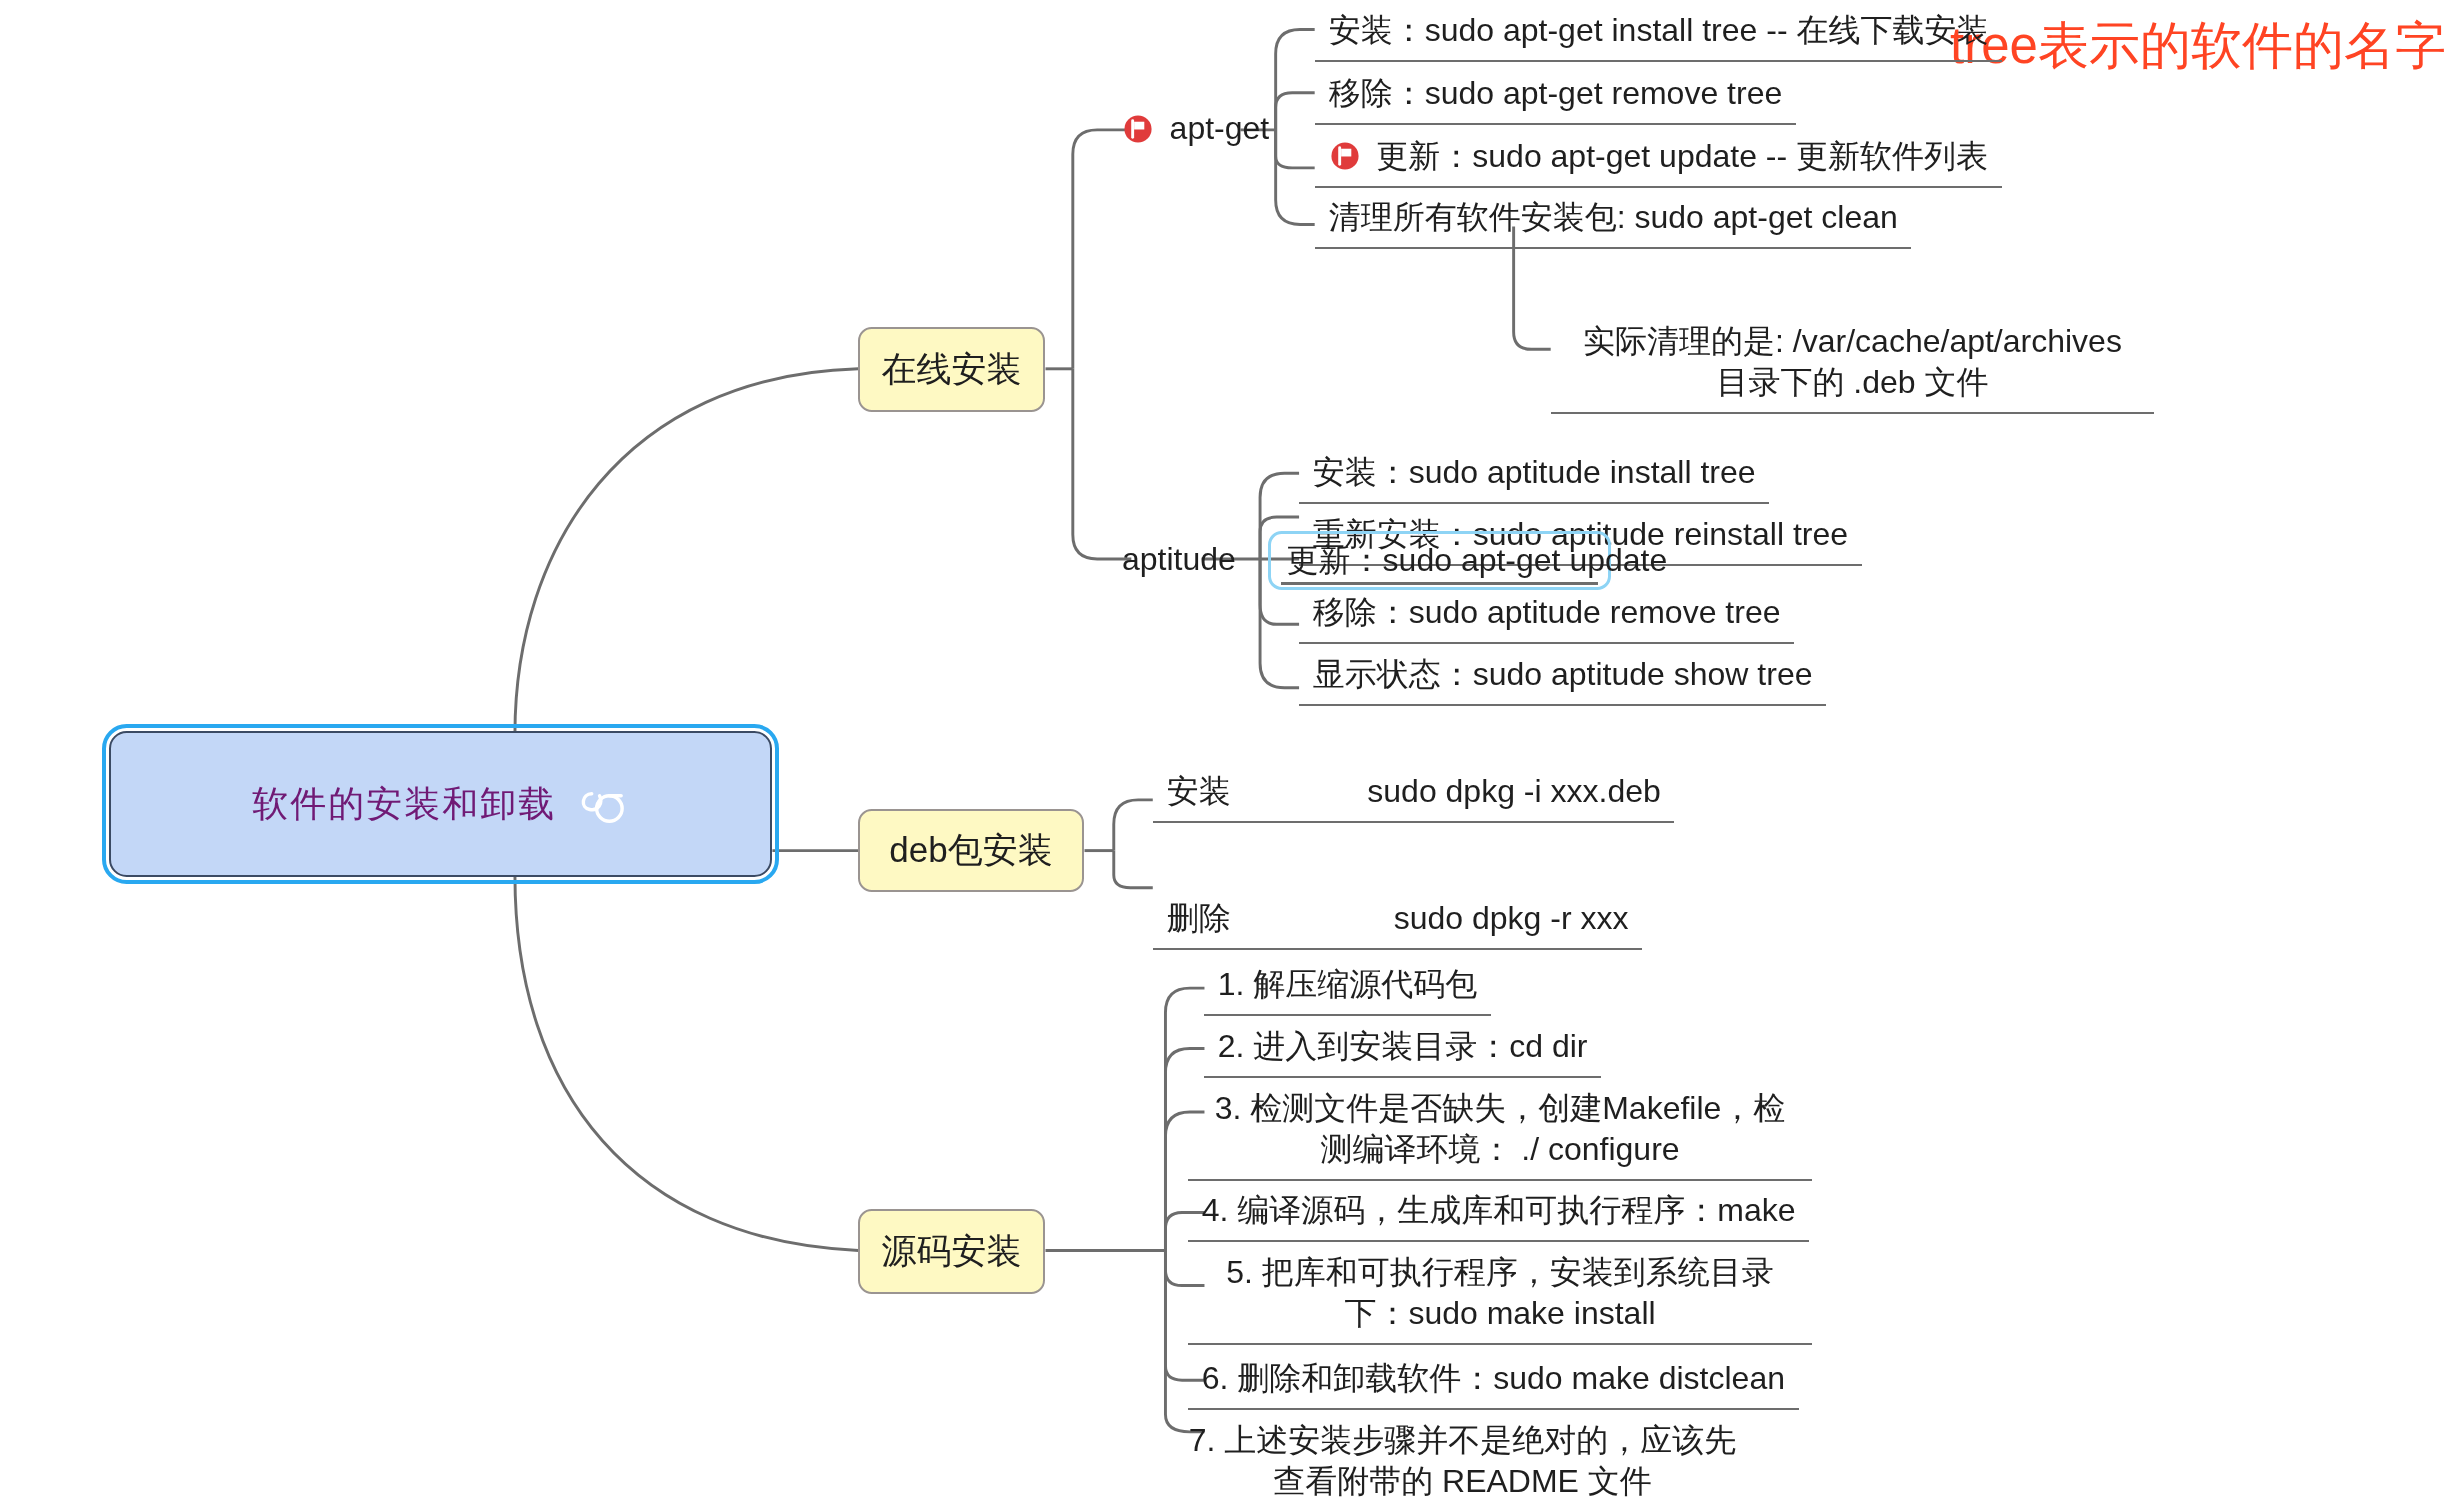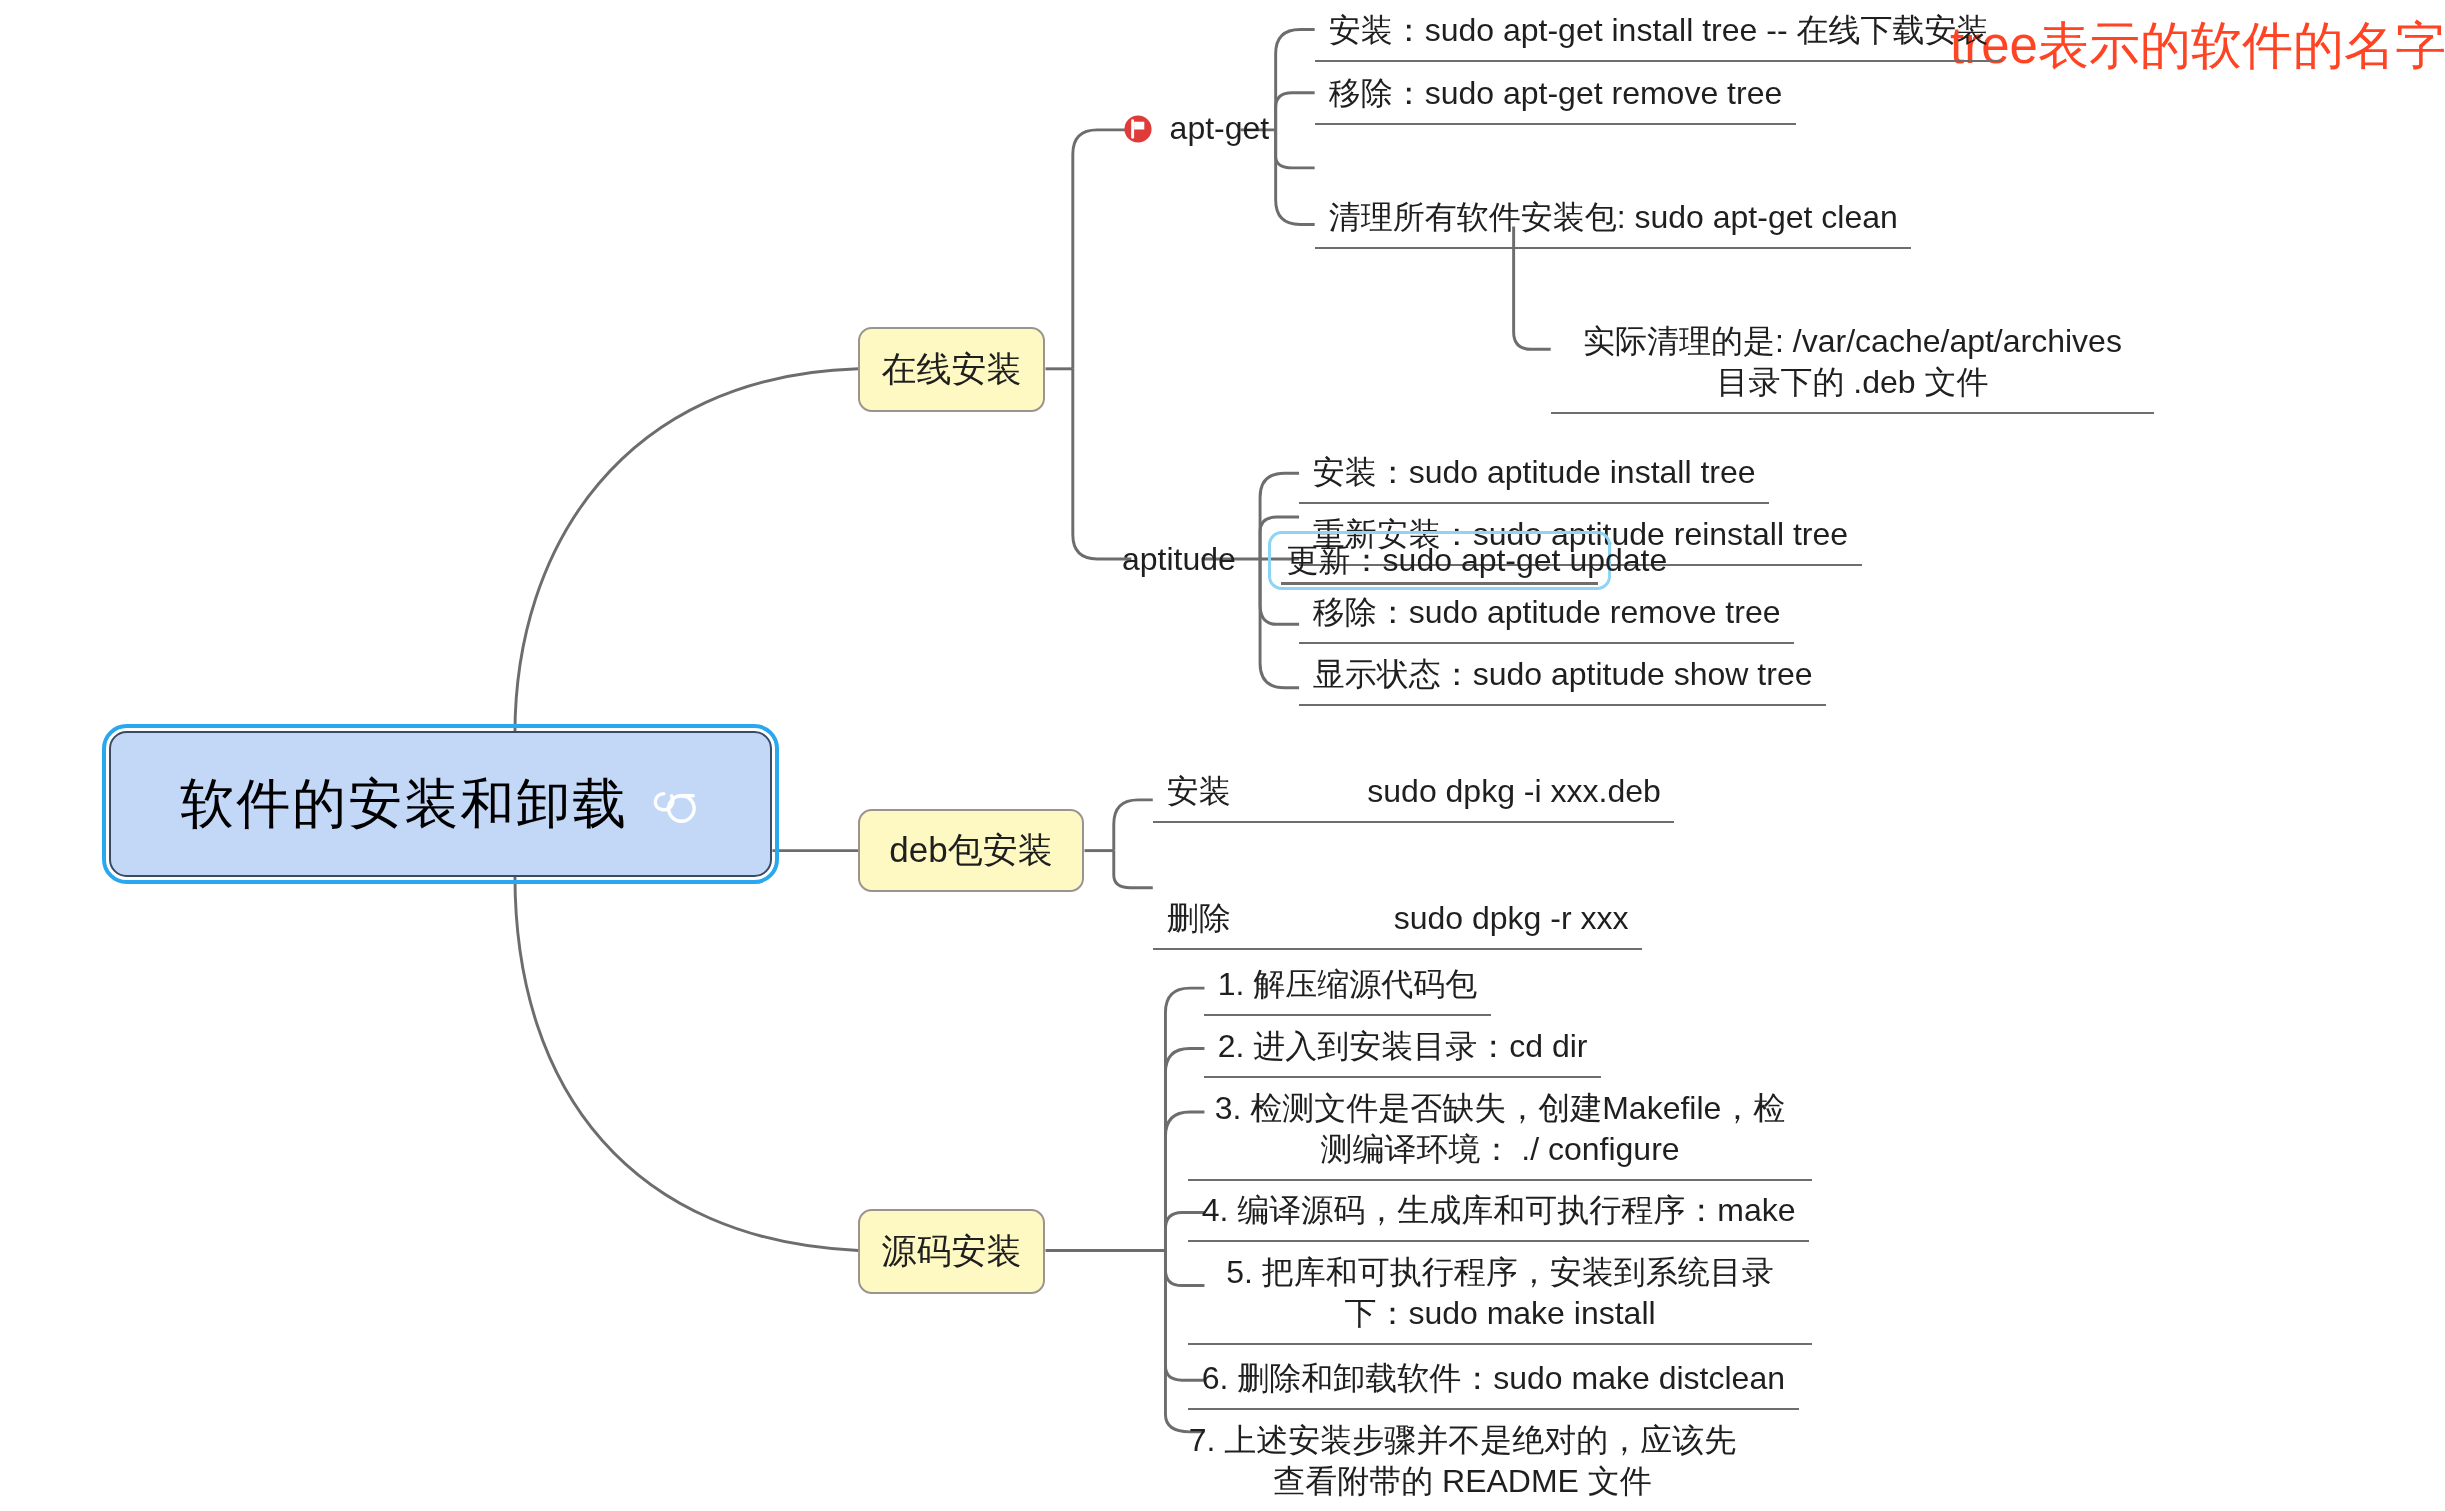--- a/index.html
+++ b/index.html
@@ -39,22 +39,22 @@
     border: 2.9px solid #3b4a63;
     border-radius: 17.6px;
     outline: 4.9px solid #29a8f0;
     outline-offset: 3.9px;
     display: flex;
     align-items: center;
     justify-content: center;
     gap: 21.5px;
   }
   .root-label {
-    font-size: 54px;
-    color: #000000;
+    font-size: 36px;
+    color: #701a75;
     letter-spacing: 2px;
     white-space: nowrap;
   }
   .link-icon {
     display: inline-block;
     width: 51px;
     height: 41px;
     flex: none;
   }
 
@@ -232,20 +232,30 @@
   </div>
 
   <div class="leaf" style="left:1315px; top:5.9px;">
     <span>安装：sudo apt-get install tree -- 在线下载安装</span>
   </div>
 
   <div class="leaf" style="left:1315px; top:69px;">
     <span>移除：sudo apt-get remove tree</span>
   </div>
 
+  <div class="leaf" style="left:1315px; top:132px;">
+    <span class="flag-icon">
+      <svg viewBox="0 0 33 33" xmlns="http://www.w3.org/2000/svg">
+        <circle cx="16.5" cy="16.5" r="14" fill="#e03b3b"></circle>
+        <path d="M 11 8 L 11 25" stroke="#ffffff" stroke-width="3" stroke-linecap="round"></path>
+        <path d="M 12.5 9 L 23 9 L 23 17 L 12.5 17 Z" fill="#ffffff"></path>
+      </svg>
+    </span>
+    <span>更新：sudo apt-get update -- 更新软件列表</span>
+  </div>
 
   <div class="leaf wrap centered" style="left:1551px; top:317px; width:603px;">
     <span>实际清理的是: /var/cache/apt/archives 目录下的 .deb 文件</span>
   </div>
 
   <div class="leaf" style="left:1315px; top:193px;">
     <span>清理所有软件安装包: sudo apt-get clean</span>
   </div>
 
   <div class="leaf" style="left:1299px; top:448px;">

